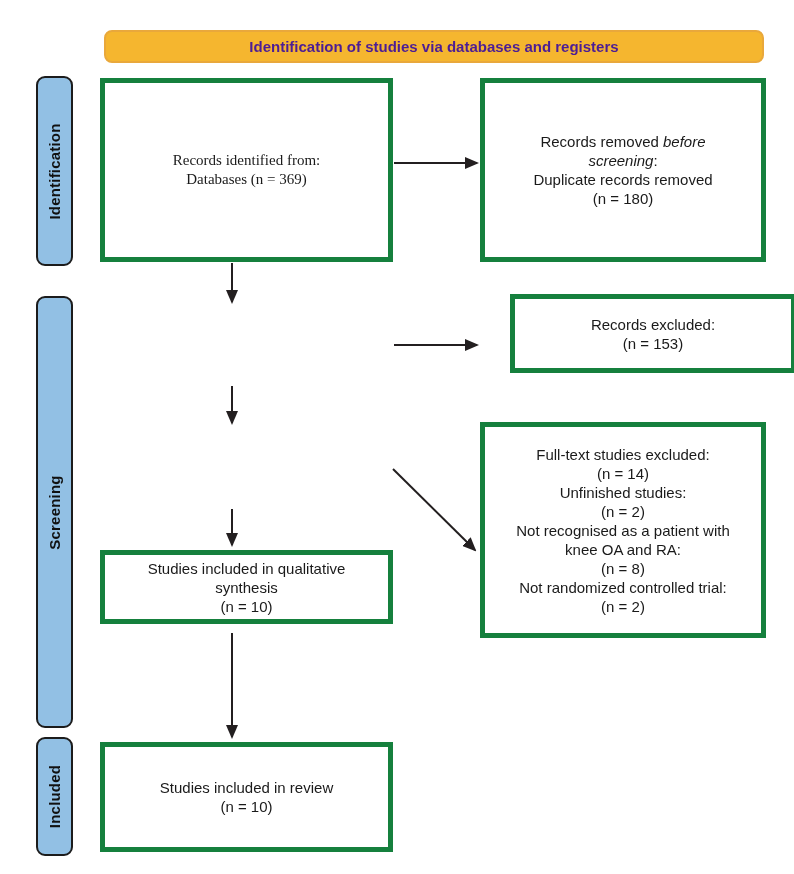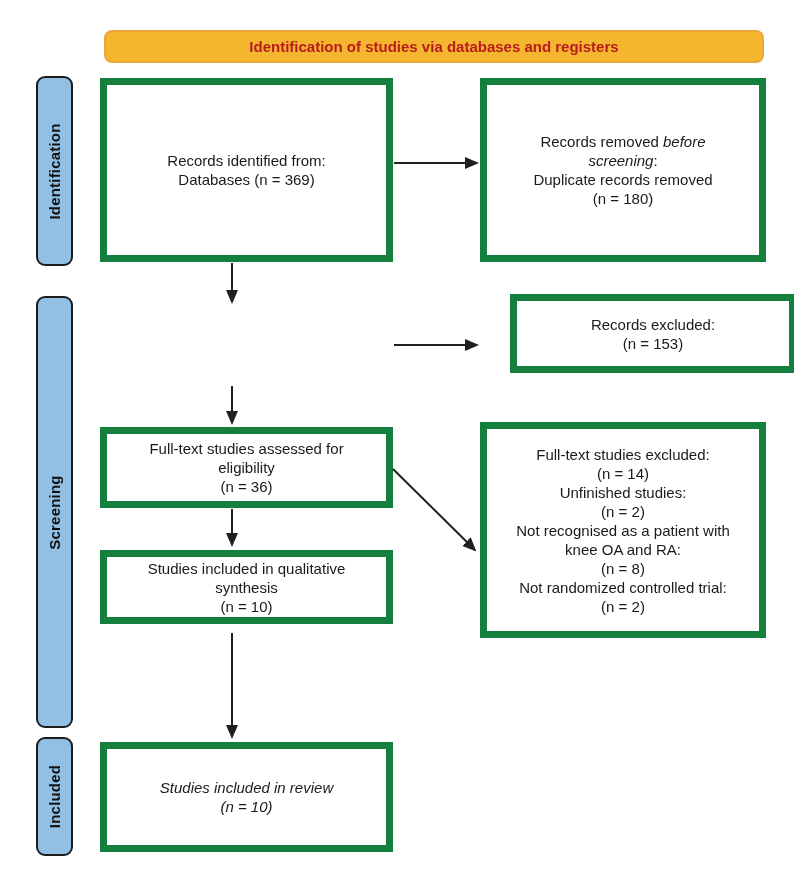--- a/index.html
+++ b/index.html
@@ -15,21 +15,21 @@
 
   .banner {
     position: absolute;
     left: 104px; top: 30px;
     width: 660px; height: 33px;
     background: #f5b62f;
     border: 2px solid #e9a83b;
     border-radius: 8px;
     box-sizing: border-box;
     display: flex; align-items: center; justify-content: center;
-    font-size: 15px; font-weight: bold; color: #b91c1c;
+    font-size: 15px; font-weight: bold; color: #4c1d95;
   }
 
   .stage-label {
     position: absolute;
     left: 36px; width: 37px;
     background: #92c0e4;
     border: 2px solid #1c1c1c;
     border-radius: 9px;
     box-sizing: border-box;
     display: flex; align-items: center; justify-content: center;
@@ -41,40 +41,40 @@
     font-size: 15px; font-weight: bold; color: #111111;
     letter-spacing: 0.2px;
   }
   .stage-identification { top: 76px; height: 190px; }
   .stage-screening      { top: 296px; height: 432px; }
   .stage-included       { top: 737px; height: 119px; }
 
   .flow-box {
     position: absolute;
     background: #ffffff;
-    border: 7px solid #15803d;
+    border: 5px solid #15803d;
     box-sizing: border-box;
     display: flex; align-items: center; justify-content: center;
     text-align: center;
     font-size: 15px;
     line-height: 19px;
     white-space: pre-line;
     padding: 20px 8px;
   }
   .col-left  { left: 100px; width: 293px; }
   .col-right { left: 480px; width: 286px; }
 
-  .box-records-identified   { top: 78px;  height: 184px; }
+  .box-records-identified   { top: 78px;  height: 184px; font-family: Liberation Serif, serif; }
   .box-records-removed      { top: 78px;  height: 184px; }
   .box-records-screened     { top: 306px; height: 79px; }
   .box-records-excluded     { top: 294px; height: 79px; margin-left: 30px; }
   .box-fulltext-assessed    { top: 427px; height: 81px; }
   .box-fulltext-excluded    { top: 422px; height: 216px; }
   .box-qualitative          { top: 550px; height: 74px; }
-  .box-included-review      { top: 742px; height: 110px; font-style: italic; }
+  .box-included-review      { top: 742px; height: 110px; }
 
   .flow-box em { font-style: italic; }
 
   .arrow-layer {
     position: absolute;
     left: 0; top: 0;
     width: 794px; height: 874px;
     pointer-events: none;
   }
 </style>
@@ -108,25 +108,20 @@
 Duplicate records removed
 (n = 180)</span></div>
   </div>
 
 
   <div class="flow-box col-right box-records-excluded">
     <div>Records excluded:
 (n = 153)</div>
   </div>
 
-  <div class="flow-box col-left box-fulltext-assessed">
-    <div>Full-text studies assessed for
-eligibility
-(n = 36)</div>
-  </div>
 
   <div class="flow-box col-right box-fulltext-excluded">
     <div>Full-text studies excluded:
 (n = 14)
 Unfinished studies:
 (n = 2)
 Not recognised as a patient with
 knee OA and RA:
 (n = 8)
 Not randomized controlled trial:

